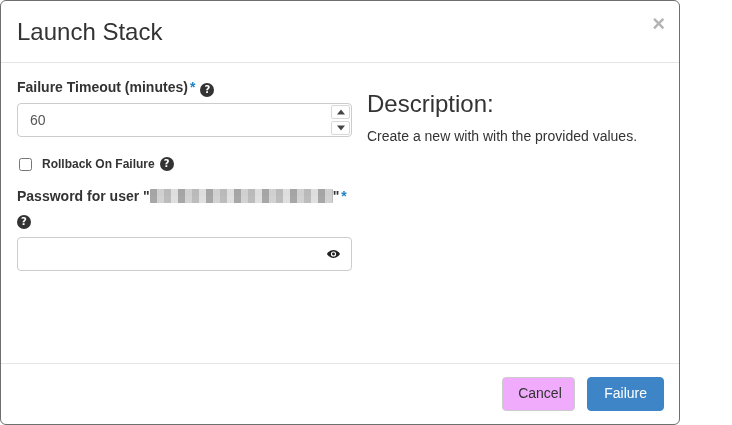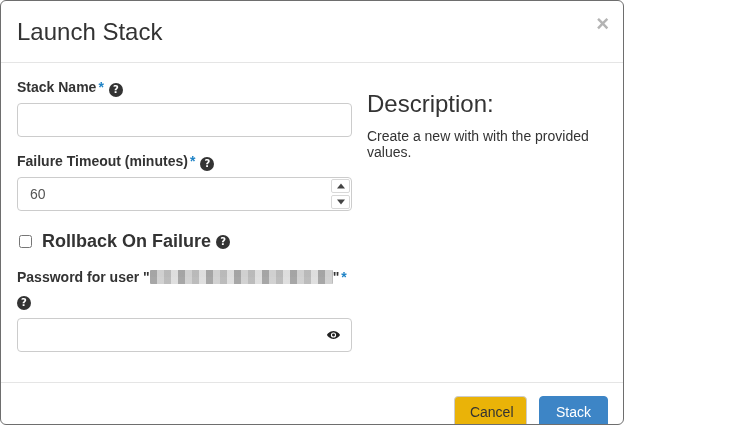--- a/index.html
+++ b/index.html
@@ -1,18 +1,18 @@
 <!DOCTYPE html>
 <html><head>
 <meta charset="utf-8">
 <style>
   * { box-sizing: border-box; margin: 0; padding: 0; }
   html, body { background: #fff; font-family: "Liberation Sans", sans-serif; }
   .modal {
-    width: 624px; height: 425px;
+    width: 680px; height: 425px;
     background: #fff;
     border: 1px solid #6e6e6e;
     border-radius: 6px;
     position: relative;
     overflow: hidden;
     display: flex; flex-direction: column;
     color: #333;
   }
   
   .modal-header {
@@ -61,21 +61,21 @@
   .spin-btn {
     flex: 1 1 50%; background: #fff; border: 1px solid #d8d8d8;
     border-radius: 2px; margin: 1px; position: relative; cursor: pointer; padding: 0;
   }
   .spin-btn .tri { position: absolute; left: 50%; top: 50%; transform: translate(-50%,-50%); width: 0; height: 0; }
   .spin-up .tri { border-left: 4px solid transparent; border-right: 4px solid transparent; border-bottom: 5px solid #444; }
   .spin-down .tri { border-left: 4px solid transparent; border-right: 4px solid transparent; border-top: 5px solid #444; }
   
   .check-row { display: flex; align-items: center; margin: 20px 0 16px 2px; }
   .check-row input[type="checkbox"] { width: 13px; height: 13px; margin-right: 10px; }
-  .check-label { font-weight: bold; font-size: 18px; color: #333; }
+  .check-label { font-weight: bold; font-size: 12px; color: #333; }
   
   .redacted {
     display: inline-block; width: 183px; height: 14px; vertical-align: -2px;
     background:
       repeating-linear-gradient(90deg, rgba(160,160,160,.85) 0 7px, rgba(210,210,210,.9) 7px 14px, rgba(185,185,185,.85) 14px 21px, rgba(225,225,225,.9) 21px 28px),
       repeating-linear-gradient(0deg, #cfcfcf 0 7px, #bdbdbd 7px 14px);
     filter: blur(0.6px);
     border-radius: 1px;
   }
   .password-wrap { position: relative; width: 335px; }
@@ -90,43 +90,37 @@
   
   .modal-footer {
     flex: 0 0 auto; border-top: 1px solid #e5e5e5;
     padding: 13px 15px; text-align: right;
   }
   .btn {
     display: inline-block; font-size: 14px; line-height: 1.42;
     padding: 6px 12px; border-radius: 4px; cursor: pointer;
     font-family: "Liberation Sans", sans-serif;
   }
-  .btn-default { background: #eab308; border: 1px solid #ccc; color: #333; padding-left: 15px; }
+  .btn-default { background: #f0abfc; border: 1px solid #ccc; color: #333; padding-left: 15px; }
   .btn-primary { background: #3d85c6; border: 1px solid #3d85c6; color: #fff; margin-left: 8px; padding: 6px 16px; }
 </style>
 </head>
 <body>
 
 <div class="modal">
 
   <div class="modal-header">
     <div class="modal-title">Launch Stack</div>
     <button class="close-btn">×</button>
   </div>
 
   <div class="modal-body">
 
     <div class="col-left">
 
-      <div class="form-group">
-        <label class="ctrl-label">
-          <span>Stack Name</span><span class="req">*</span><span class="help-icon">?</span>
-        </label>
-        <input class="text-input" type="text" value="" style="">
-      </div>
 
       <div class="form-group">
         <label class="ctrl-label">
           <span>Failure Timeout (minutes)</span><span class="req">*</span><span class="help-icon">?</span>
         </label>
         <div class="number-wrap">
           <input class="text-input" type="text" value="60" style="">
           <div class="spinner">
             <button class="spin-btn spin-up">
                 <span class="tri"></span>
@@ -166,16 +160,16 @@
 
     <div class="col-right">
       <div class="desc-heading">Description:</div>
       <div class="desc-text">Create a new with with the provided values.</div>
     </div>
 
   </div>
 
   <div class="modal-footer">
     <button class="btn btn-default">Cancel</button>
-    <button class="btn btn-primary">Stack</button>
+    <button class="btn btn-primary">Failure</button>
   </div>
 
 </div>
 
 </body></html>

